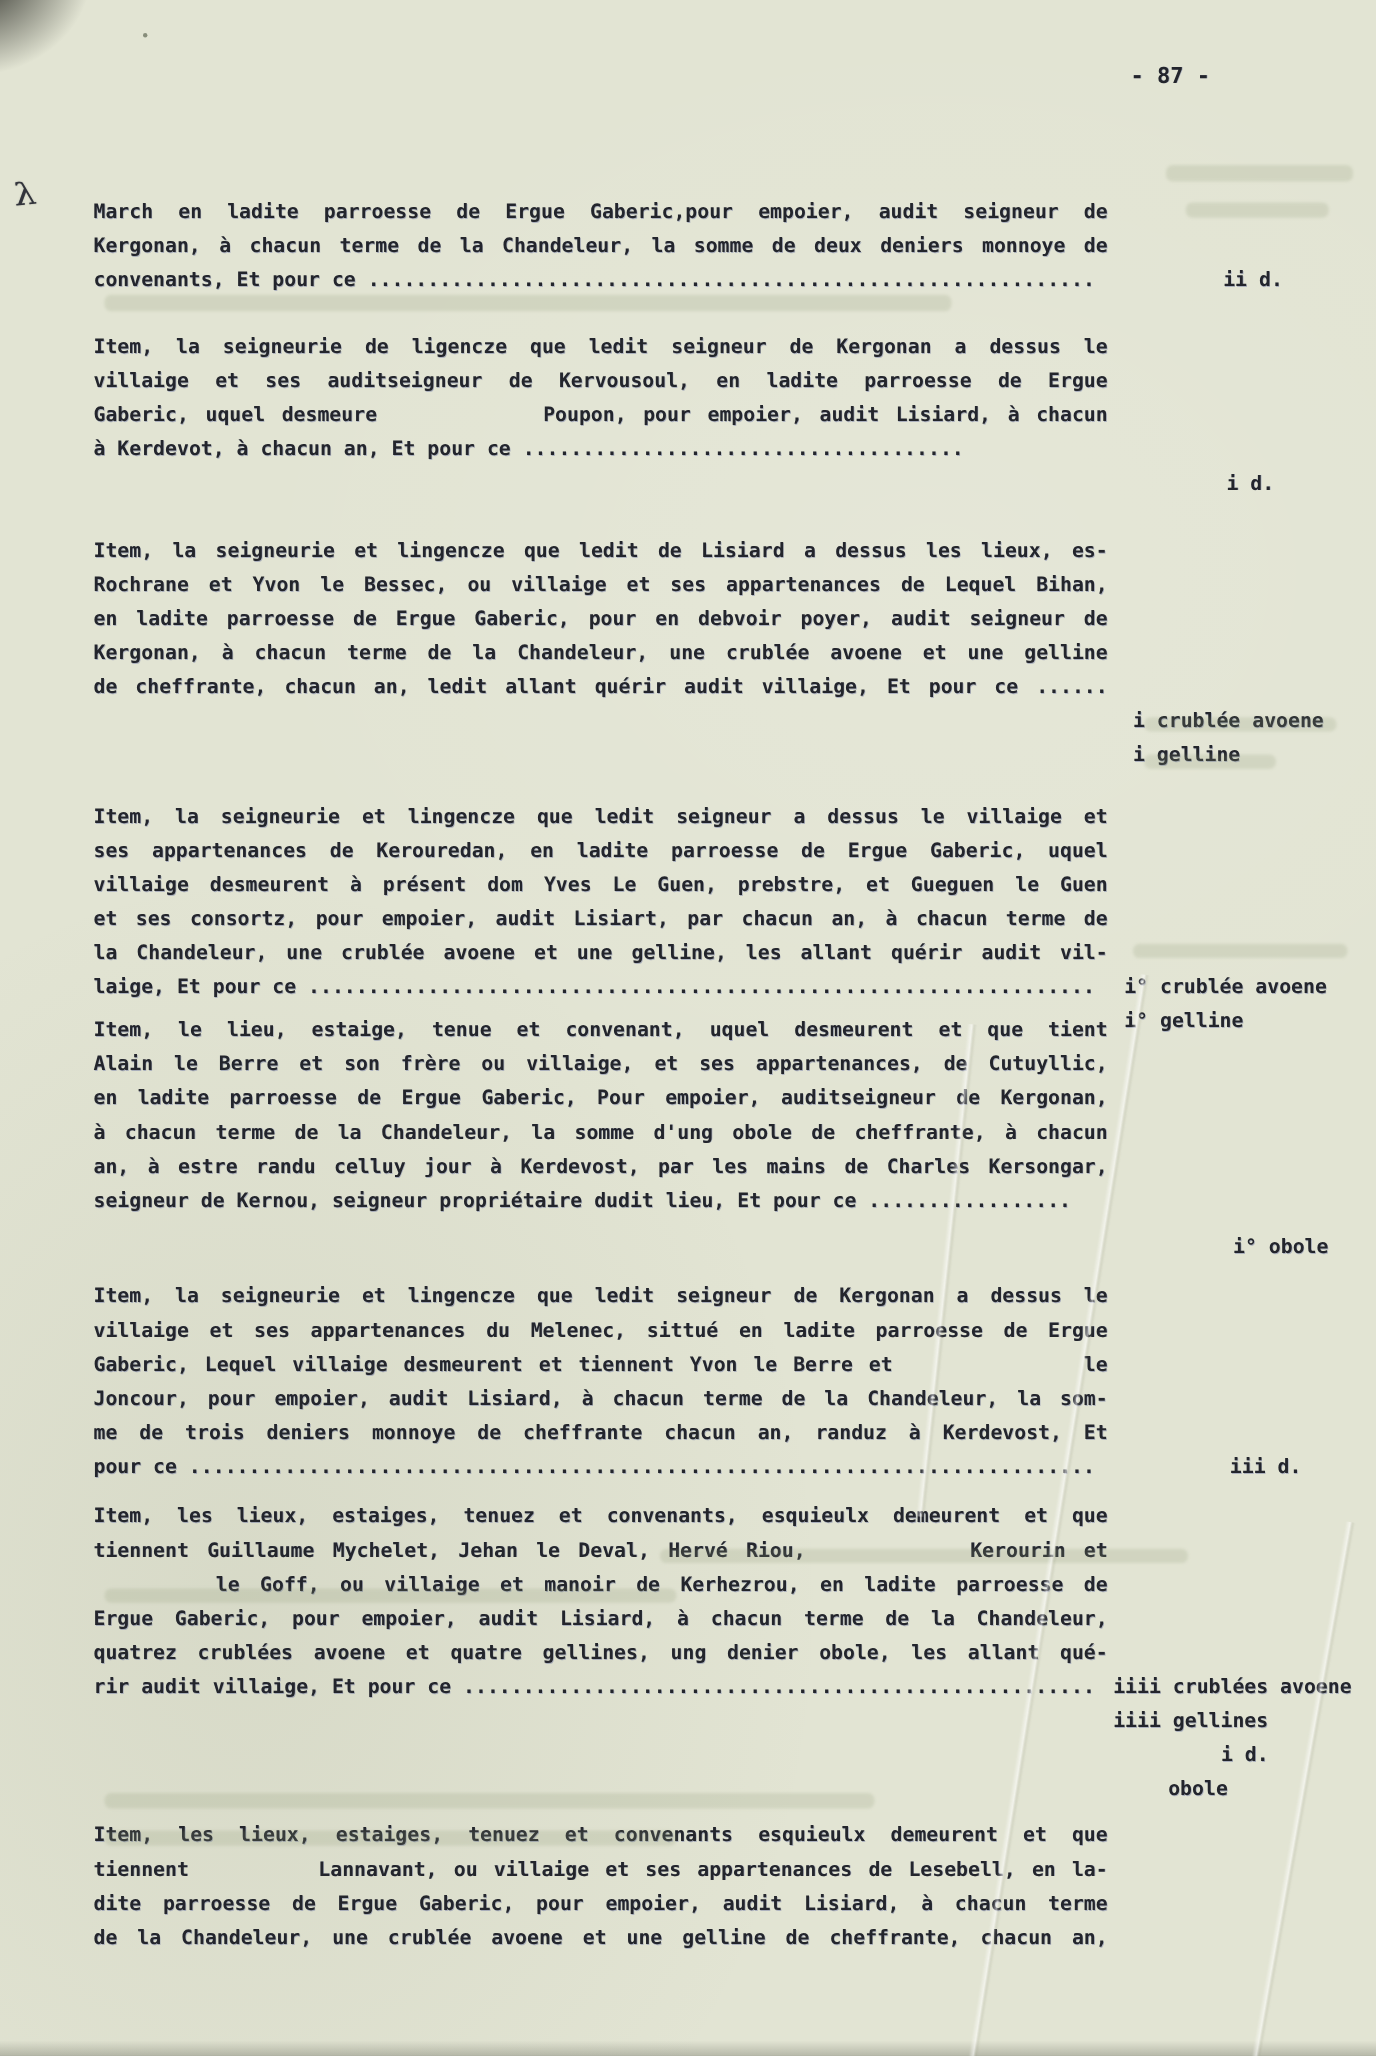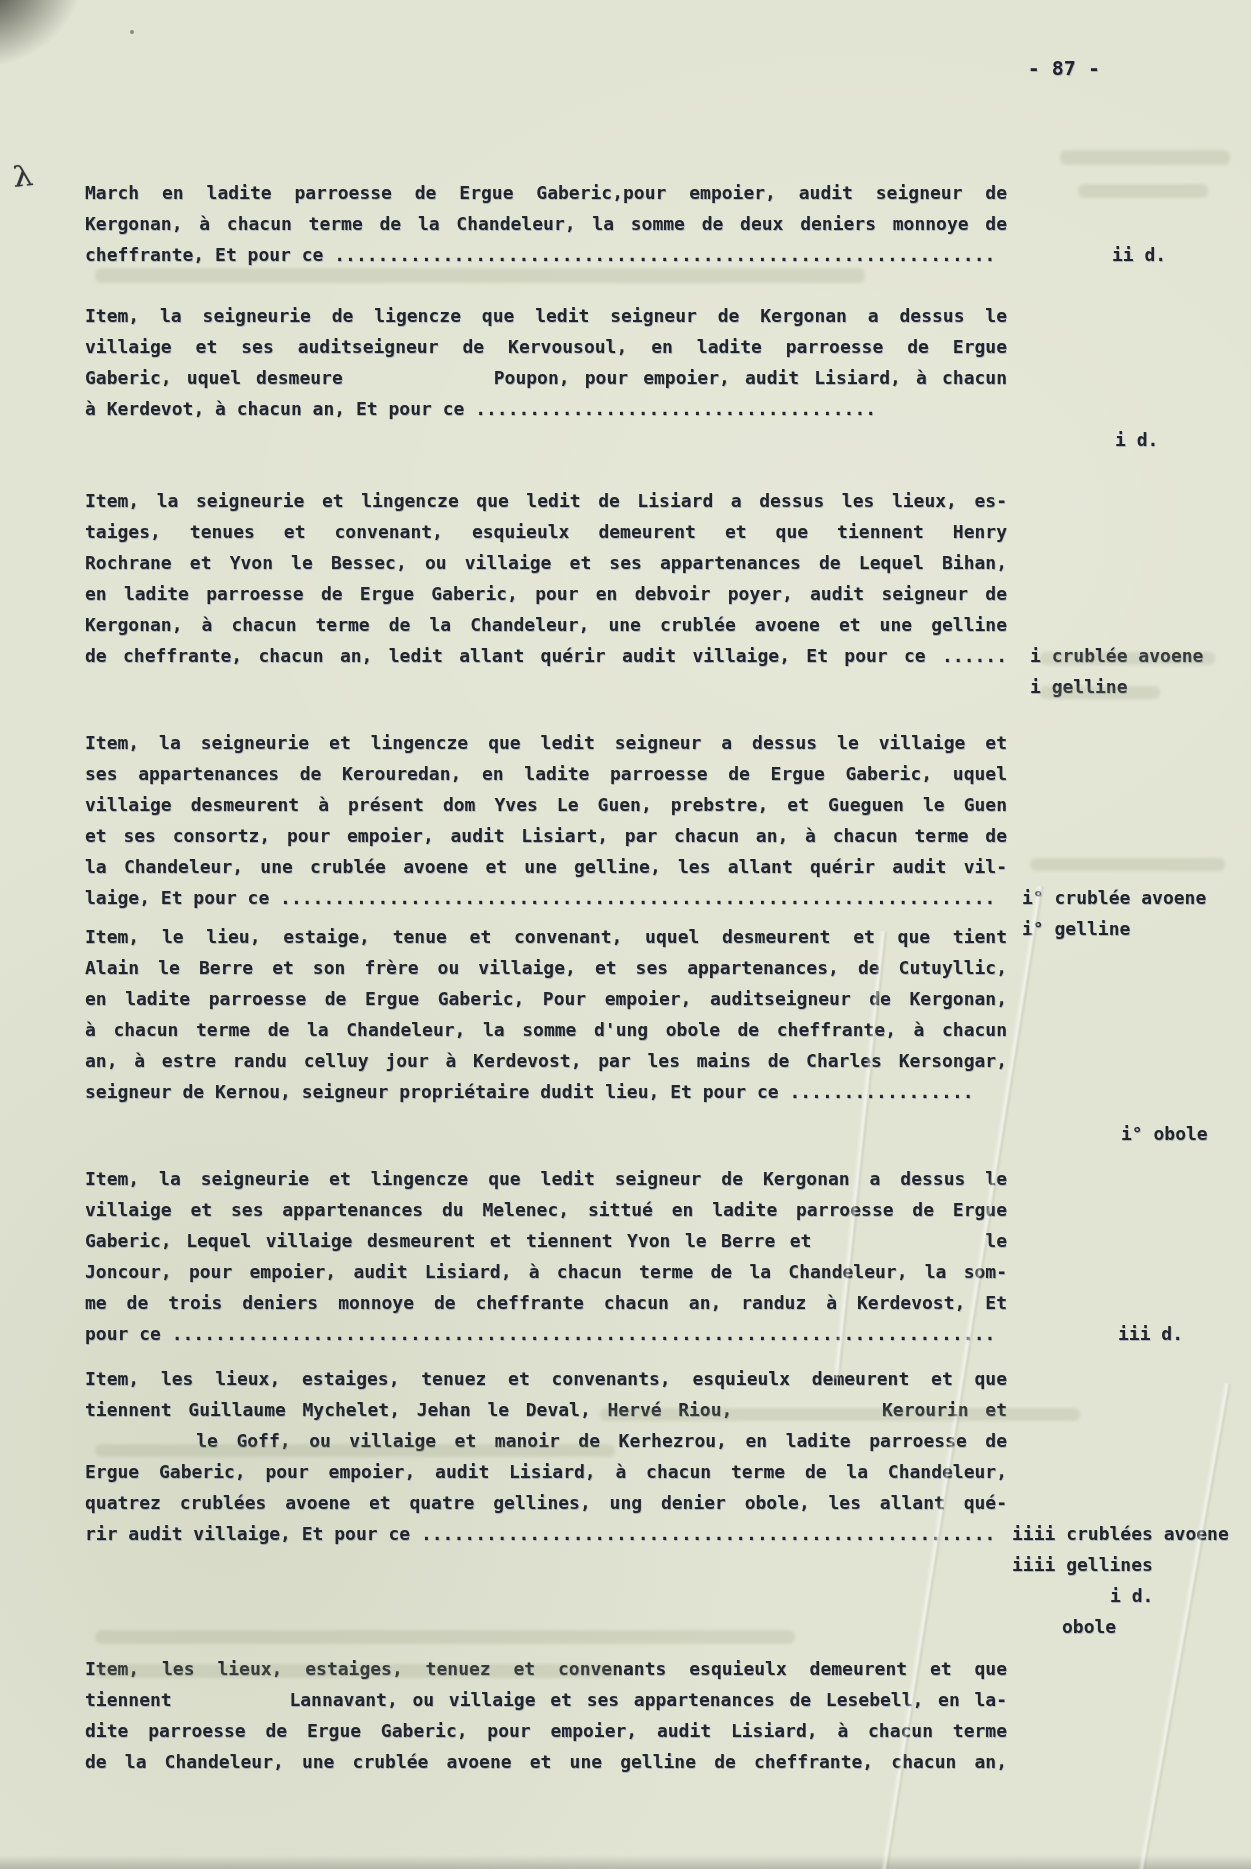--- a/index.html
+++ b/index.html
@@ -57,31 +57,30 @@
 </head>
 <body>
 
 <div class="page" style="--paper: #e2e4d3; --ink: #23252c;">
   <div class="page-number">- 87 -</div>
   <div class="margin-mark">λ</div>
   <div id="doc-body">
       <div class="para" style="top: 177px;">
         <div class="line just"><span>March en ladite parroesse de Ergue Gaberic,pour empoier, audit seigneur de</span></div>
         <div class="line just"><span>Kergonan, à chacun terme de la Chandeleur, la somme de deux deniers monnoye de</span></div>
-        <div class="line lead"><span>cheffrante, Et pour ce .............................................................</span></div>
+        <div class="line lead"><span>convenants, Et pour ce .............................................................</span></div>
       </div>
       <div class="para" style="top: 300px;">
         <div class="line just"><span>Item, la seigneurie de ligencze que ledit seigneur de Kergonan a dessus le</span></div>
         <div class="line just"><span>villaige et ses auditseigneur de </span><span class="it">Kervousoul</span><span>, en ladite parroesse de Ergue</span></div>
         <div class="line just"><span>Gaberic, uquel desmeure          Poupon, pour empoier, audit Lisiard, à chacun</span></div>
         <div class="line lead"><span>à </span><span class="it">Kerdevot</span><span>, à chacun an, Et pour ce .....................................</span></div>
       </div>
       <div class="para" style="top: 485px;">
         <div class="line just"><span>Item, la seigneurie et lingencze que ledit de Lisiard a dessus les lieux, es-</span></div>
-        <div class="line just"><span>taiges, tenues et convenant, esquieulx demeurent et que tiennent Henry</span></div>
         <div class="line just"><span>Rochrane et Yvon le Bessec, ou villaige et ses appartenances de </span><span class="it">Lequel Bihan</span><span>,</span></div>
         <div class="line just"><span>en ladite parroesse de Ergue Gaberic, pour en debvoir poyer, audit seigneur de</span></div>
         <div class="line just"><span>Kergonan, à chacun terme de la Chandeleur, une crublée avoene et une gelline</span></div>
         <div class="line just"><span>de cheffrante, chacun an, ledit allant quérir audit villaige, Et pour ce ......</span></div>
       </div>
       <div class="para" style="top: 727px;">
         <div class="line just"><span>Item, la seigneurie et lingencze que ledit seigneur a dessus le villaige et</span></div>
         <div class="line just"><span>ses appartenances de </span><span class="it">Kerouredan</span><span>, en ladite parroesse de Ergue Gaberic, uquel</span></div>
         <div class="line just"><span>villaige desmeurent à présent dom Yves Le Guen, prebstre, et Gueguen le Guen</span></div>
         <div class="line just"><span>et ses consortz, pour empoier, audit Lisiart, par chacun an, à chacun terme de</span></div>

